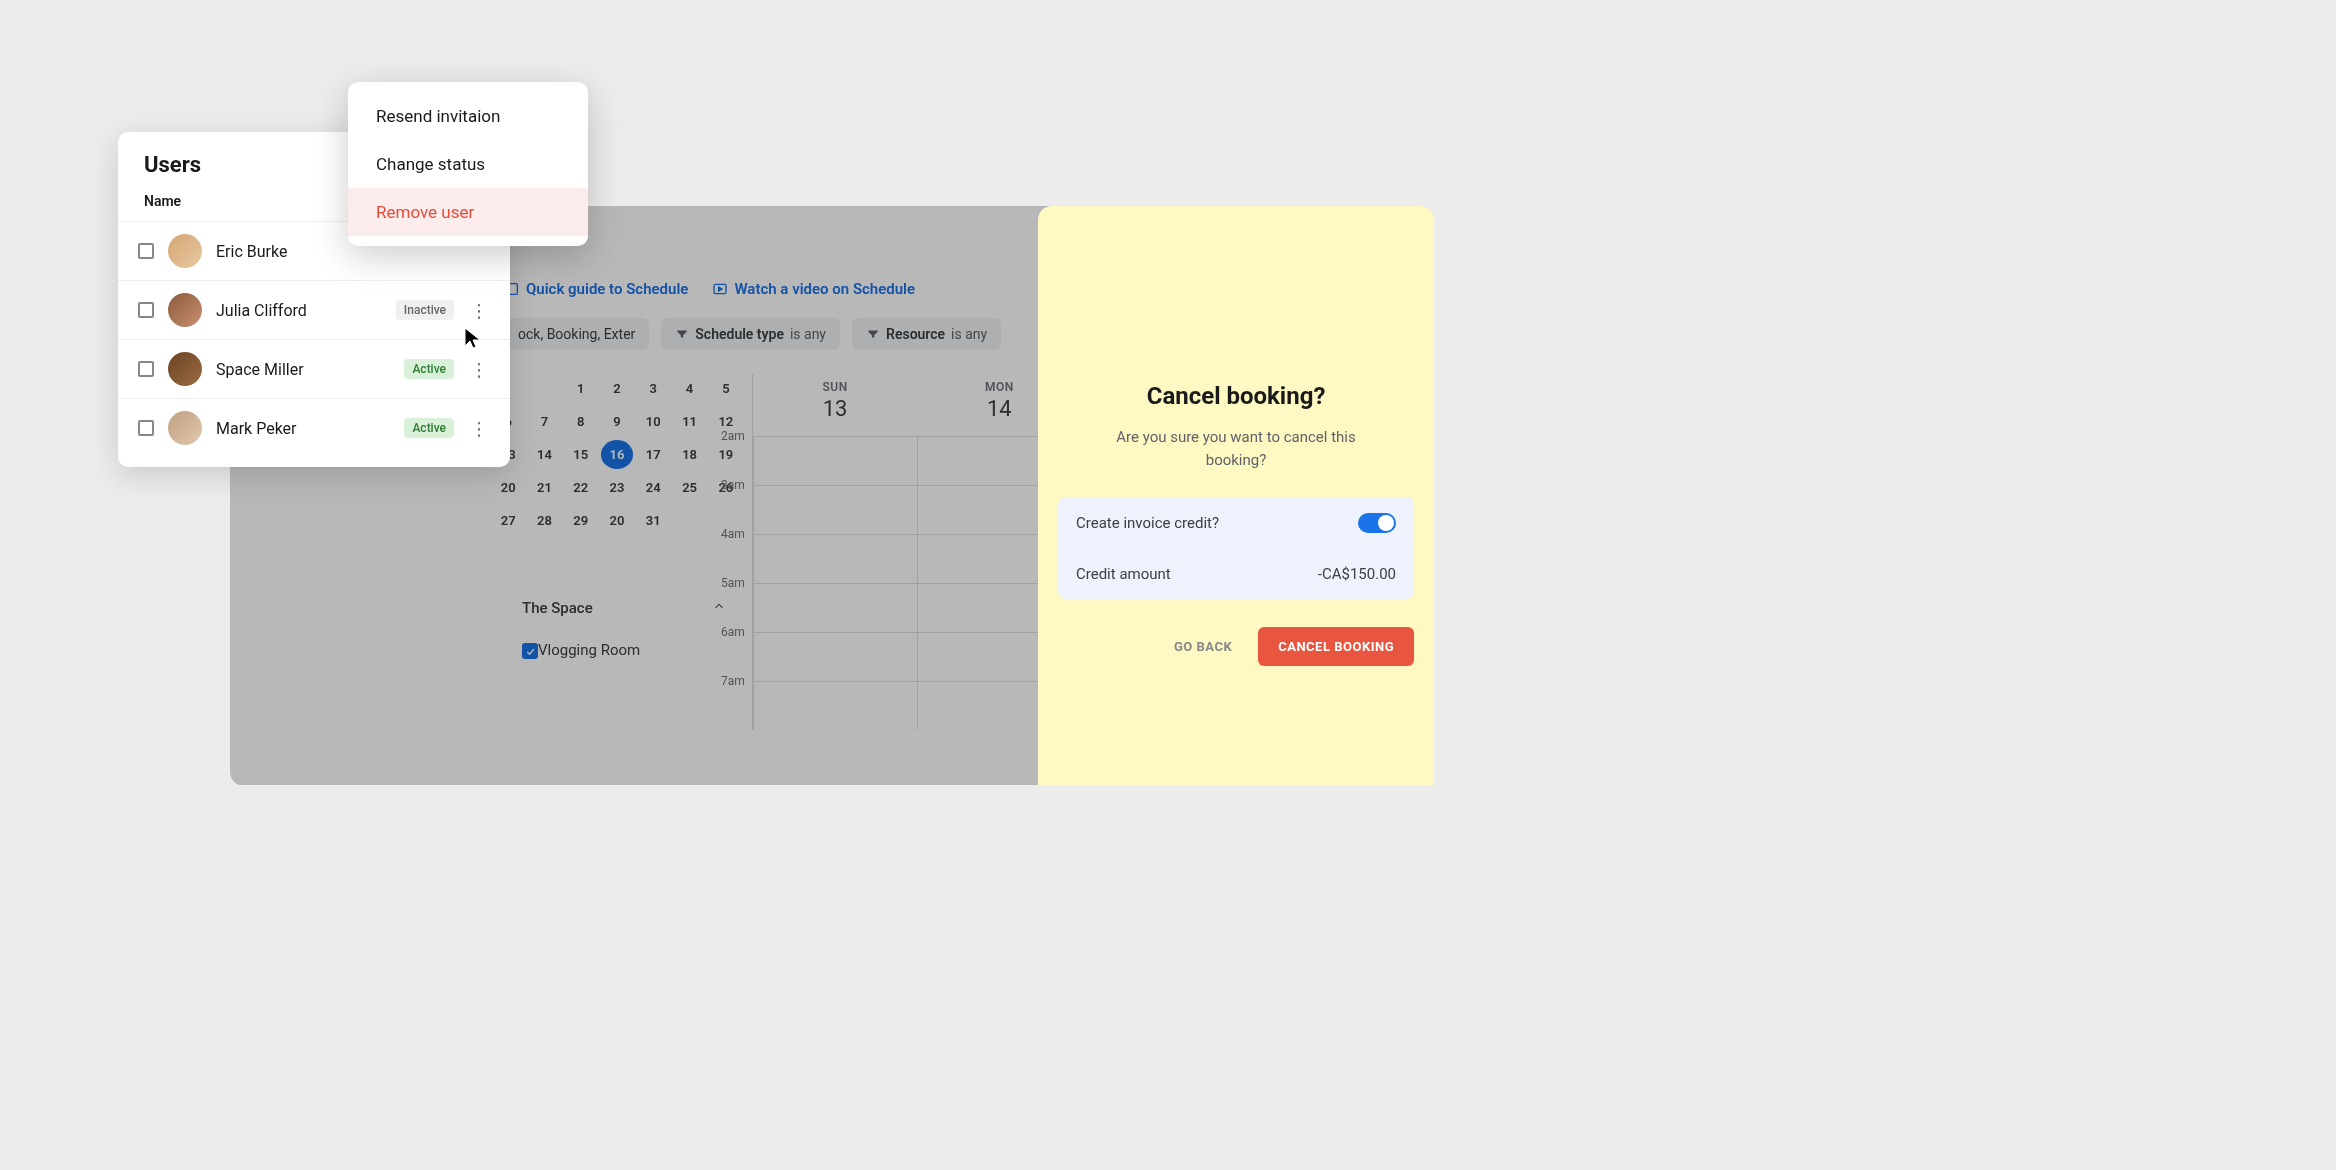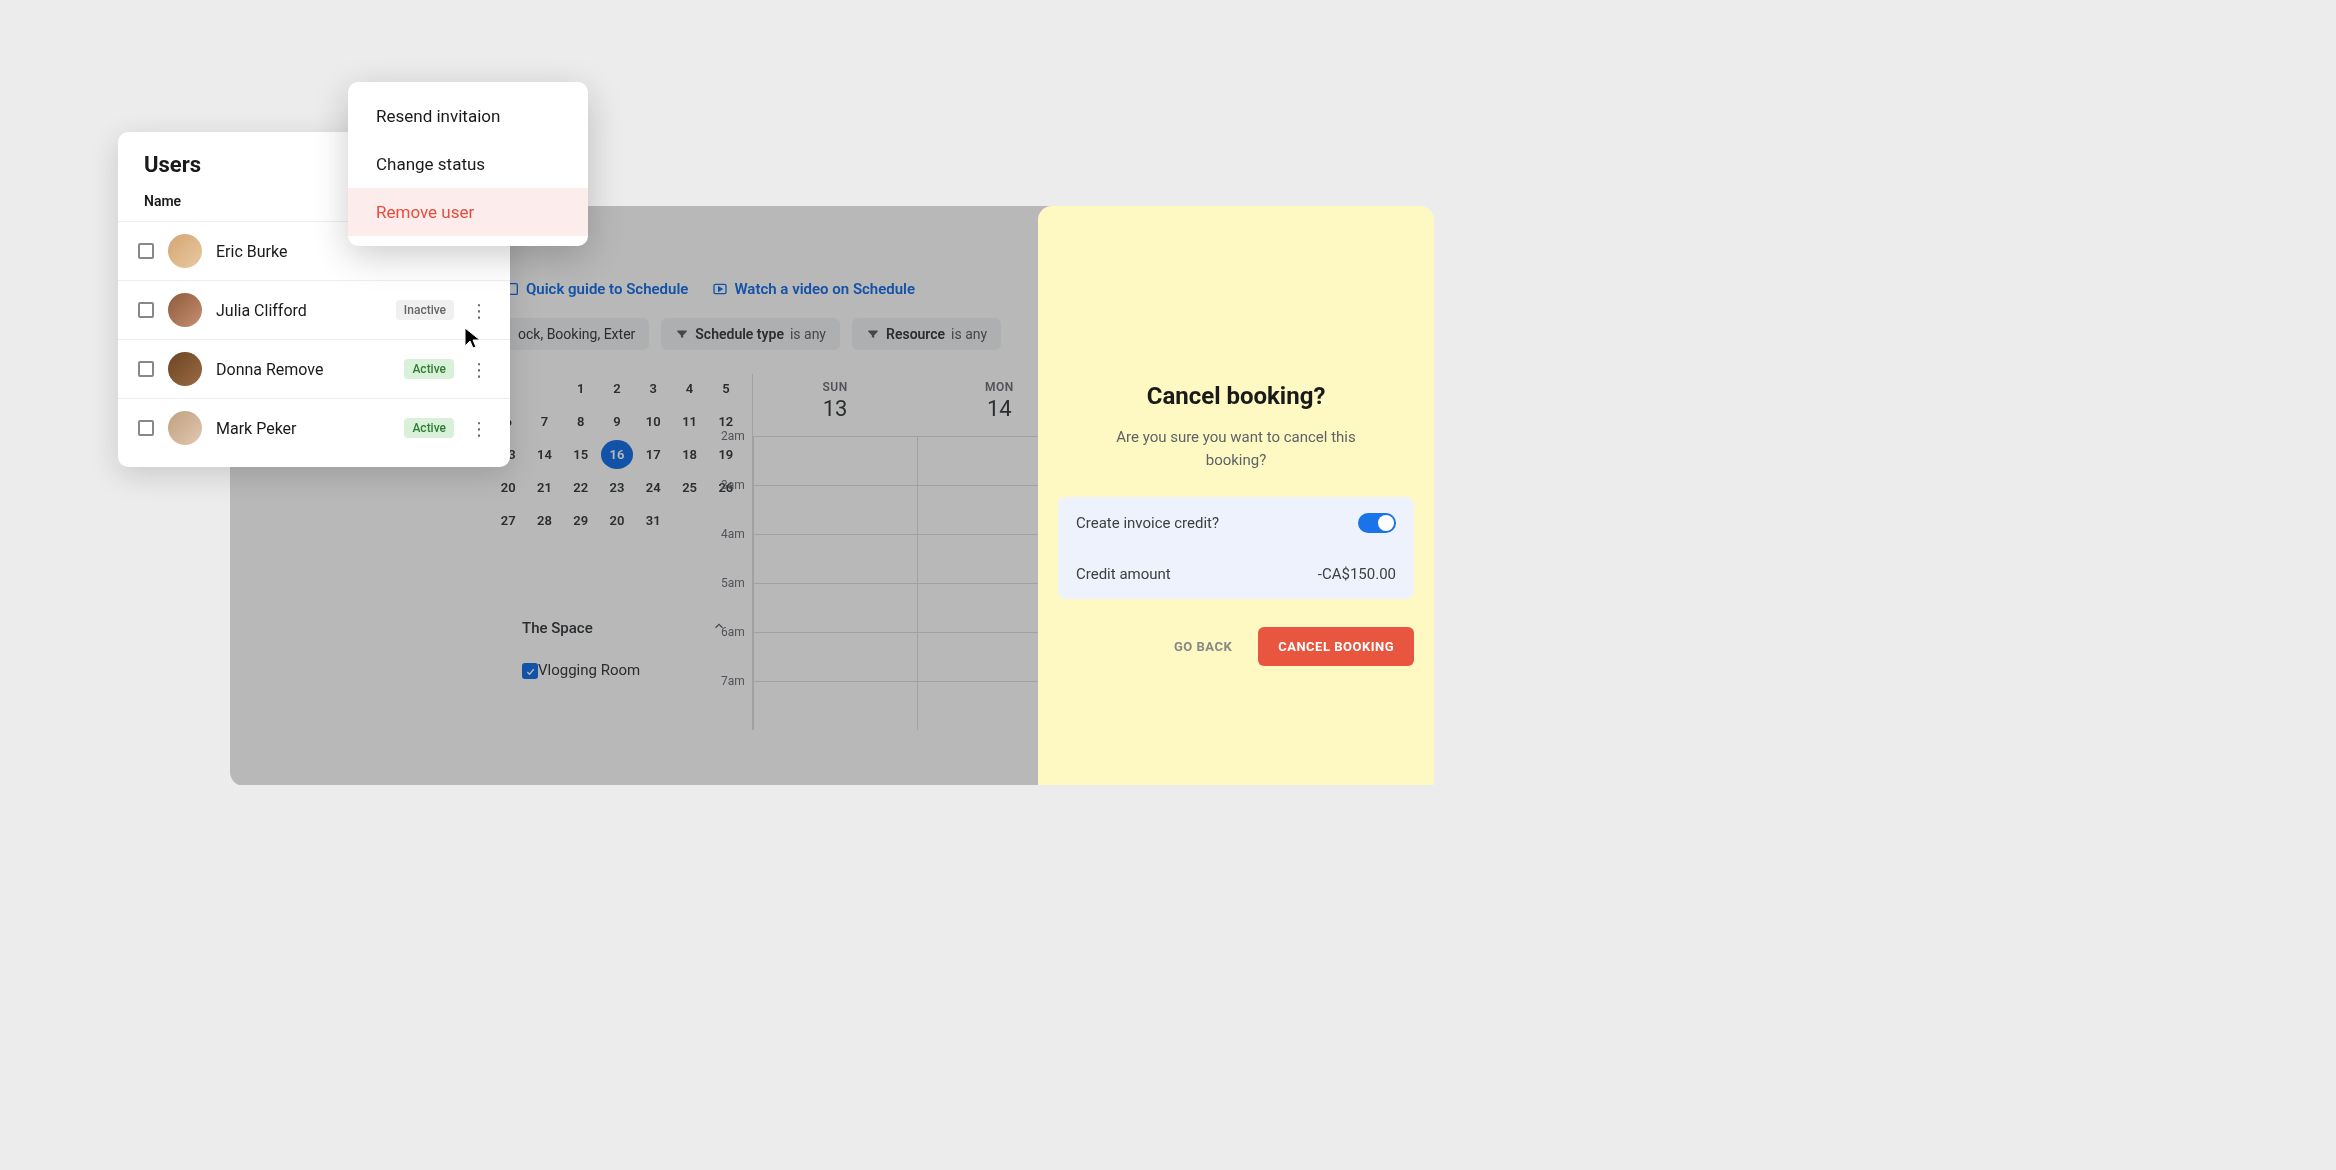--- a/index.html
+++ b/index.html
@@ -21,21 +21,21 @@
 .filter-chip { background: #f1f3f4; border-radius: 6px; padding: 8px 14px; font-size: 14px; color: #3c4043; display: flex; align-items: center; gap: 6px; }
 .filter-chip .strong { font-weight: 600; }
 .filter-chip .muted { color: #5f6368; }
 .filter-chip svg { width: 14px; height: 14px; color: #5f6368; }
 
 .cal-row { display: flex; margin-top: 24px; }
 .mini-cal { width: 262px; padding: 0 10px; }
 .mini-grid { display: grid; grid-template-columns: repeat(7, 1fr); gap: 4px; text-align: center; font-size: 13px; color: #3c4043; font-weight: 600; margin-left: -8px; }
 .mini-grid .day { padding: 7px 0; border-radius: 50%; }
 .mini-grid .day.sel { background: #1a73e8; color: #fff; }
-.space-section { margin-top: 84px; padding: 0 16px 0 22px; }
+.space-section { margin-top: 64px; padding: 0 16px 0 22px; }
 .space-header { display: flex; justify-content: space-between; align-items: center; font-size: 15px; color: #3c4043; font-weight: 500; }
 .space-room { display: flex; align-items: flex-end; margin-top: 24px; }
 .space-room .chk { width: 16px; height: 16px; background: #1a73e8; border-radius: 3px; display: flex; align-items: center; justify-content: center; }
 .space-room .chk svg { width: 11px; height: 11px; color: #fff; }
 
 .day-grid { flex: 1; border-left: 1px solid #e0e0e0; }
 .day-headers { display: flex; }
 .day-headers .col { flex: 1; text-align: center; padding: 6px 0; }
 .day-headers .dow { font-size: 12px; color: #70757a; font-weight: 600; letter-spacing: 0.5px; }
 .day-headers .dnum { font-size: 22px; color: #3c4043; margin-top: 2px; }
@@ -297,21 +297,21 @@
       <div class="user-row">
     <span class="chk"></span>
     <span class="avatar a2"></span>
     <span class="uname">Julia Clifford</span>
     <span class="badge inactive">Inactive</span>
         <span class="more">⋮</span>
       </div>
       <div class="user-row">
     <span class="chk"></span>
     <span class="avatar a3"></span>
-    <span class="uname">Donna Remove</span>
+    <span class="uname">Space Miller</span>
     <span class="badge active">Active</span>
         <span class="more">⋮</span>
       </div>
       <div class="user-row">
     <span class="chk"></span>
     <span class="avatar a4"></span>
     <span class="uname">Mark Peker</span>
     <span class="badge active">Active</span>
         <span class="more">⋮</span>
       </div>

